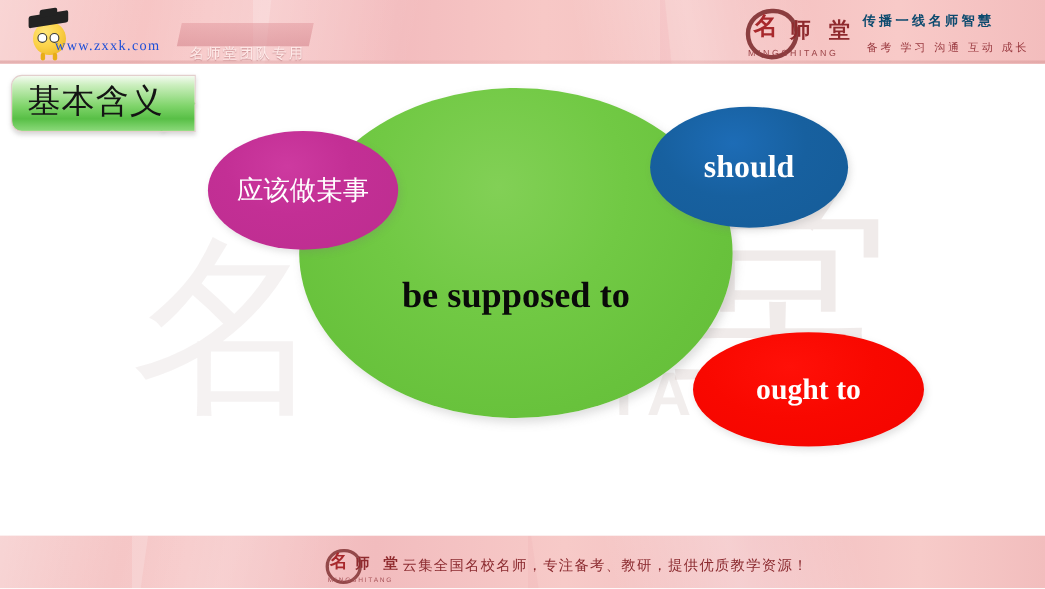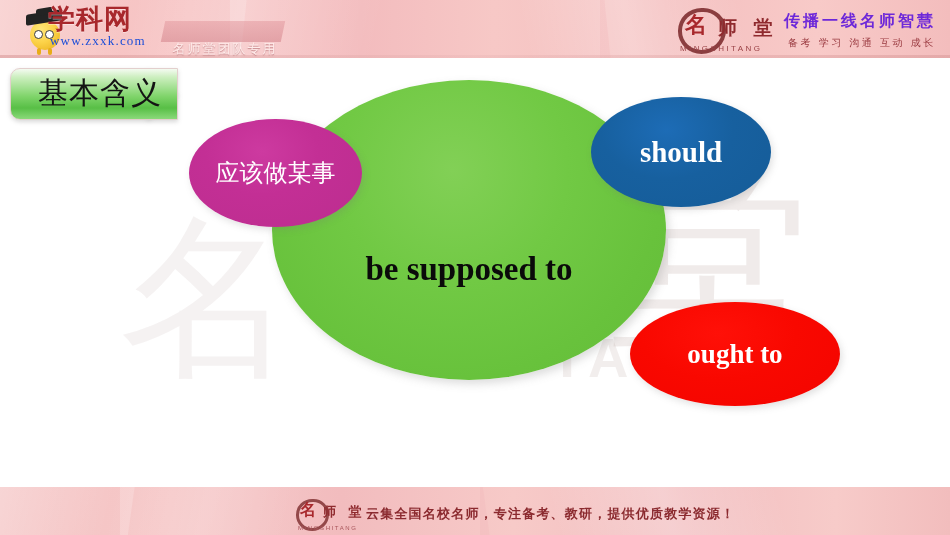--- a/index.html
+++ b/index.html
@@ -170,23 +170,23 @@
     left: 680px; top: 44px;
     font-family: "Liberation Sans", sans-serif;
     font-size: 8px;
     letter-spacing: 2.4px;
     color: #9a4246;
   }
   .mst-tagline {
     position: absolute;
     left: 784px; top: 11px;
     font-family: "DejaVu Sans", sans-serif;
-    font-size: 16px;
-    font-weight: 700;
-    color: #6d28d9;
+    font-size: 12px;
+    font-weight: 700;
+    color: #0c4a6e;
     letter-spacing: 3px;
     white-space: nowrap;
   }
   .mst-subtag {
     position: absolute;
     left: 788px; top: 36px;
     font-family: "DejaVu Sans", sans-serif;
     font-size: 10px;
     color: #9a3a40;
     letter-spacing: 2.5px;
@@ -257,21 +257,21 @@
     position: absolute;
     left: -32px; top: -26px;
     width: 0; height: 0;
     border-top: 26px solid transparent;
     border-bottom: 26px solid transparent;
     border-left: 32px solid transparent;
     background: linear-gradient(180deg, rgba(244,251,241,.95) 0%, rgba(205,239,192,.85) 16%, rgba(127,212,106,0) 55%);
   }
   .title-banner-text {
     position: absolute;
-    left: 24px; top: 74px;
+    left: 11px; top: 74px;
     width: 152px;
     font-family: "DejaVu Sans", sans-serif;
     font-size: 30px;
     font-weight: 400;
     color: #141414;
     text-align: center;
     line-height: 38px;
     letter-spacing: 1px;
   }
 
@@ -412,21 +412,21 @@
     font-family: "Liberation Sans", sans-serif;
     font-size: 6px;
     letter-spacing: 1.6px;
     color: #a8555a;
   }
   .footer-text {
     position: absolute;
     left: 366px; top: 505px;
     font-family: "DejaVu Sans", sans-serif;
     font-size: 13px;
-    font-weight: 700;
+    font-weight: 400;
     color: #8b2a2f;
     letter-spacing: 1.2px;
     white-space: nowrap;
   }
 </style>
 </head>
 <body>
 
 <div id="slide">
 
@@ -446,21 +446,20 @@
     <div class="mascot">
       <div class="mascot-body"></div>
       <div class="mascot-cap"></div>
       <div class="mascot-cap-top"></div>
       <div class="mascot-eye l"></div>
       <div class="mascot-eye r"></div>
       <div class="mascot-leg l"></div>
       <div class="mascot-leg r"></div>
     </div>
   </div>
-  <div class="zxxk-cn">学科网</div>
   <div class="zxxk-url">www.zxxk.com</div>
 
   <div class="team-badge"></div>
   <div class="team-badge-text">名师堂团队专用</div>
 
   <div class="mst-logo">
     <div class="mst-circle"></div>
     <div class="mst-ming">名</div>
   </div>
   <div class="mst-shi-tang" style="left:718px; top:15px;">师 堂</div>

